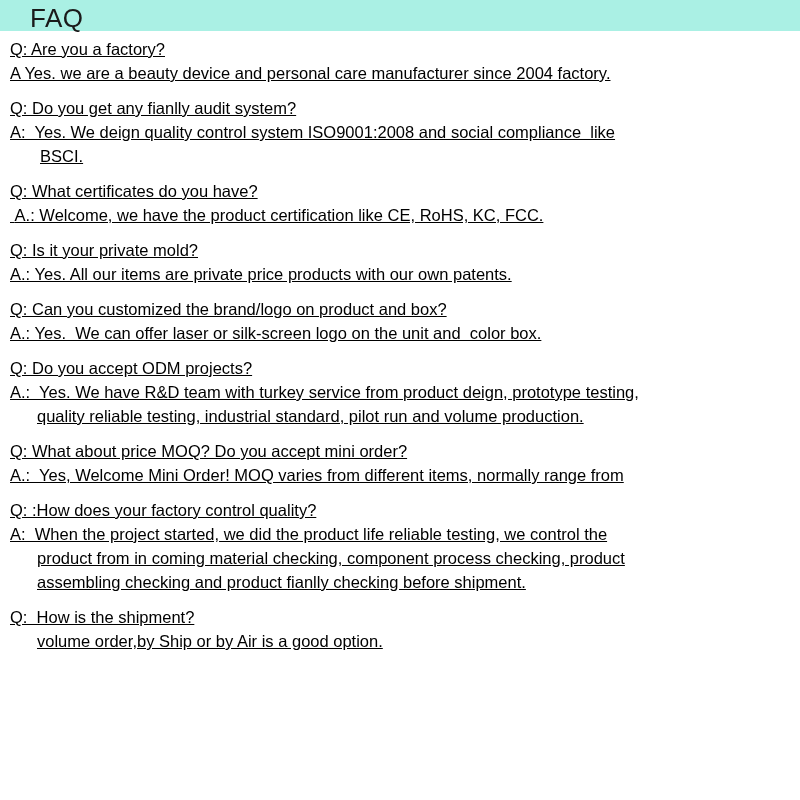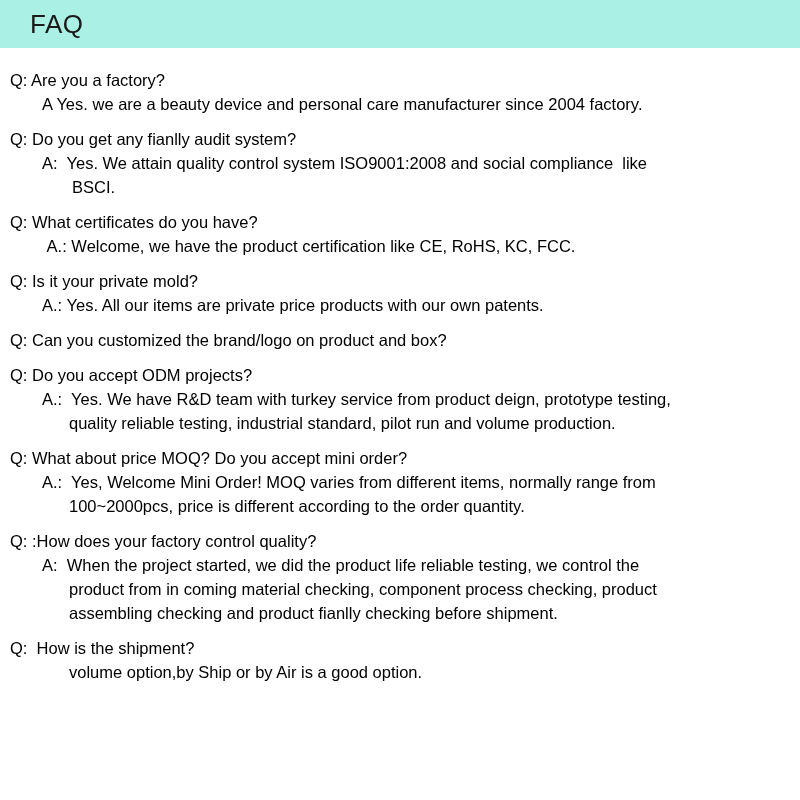--- a/index.html
+++ b/index.html
@@ -17,60 +17,60 @@
   .page {
     position: relative;
     width: 800px;
     height: 800px;
     background: #ffffff;
     box-sizing: border-box;
   }
 
   .faq-banner {
     width: 100%;
-    height: 48px;
+    height: 31px;
     background: #aaf0e4;
     display: flex;
-    align-items: center;
+    align-items: flex-end;
     box-sizing: border-box;
     padding-left: 30px;
   }
 
   .faq-banner-title {
     font-size: 26px;
     font-weight: 400;
     color: #1a1a1a;
     letter-spacing: 0.5px;
     line-height: 1;
   }
 
   .faq-body {
-    padding: 20px 8px 0 10px;
+    padding: 6px 8px 0 10px;
     box-sizing: border-box;
+    text-decoration: underline;
   }
 
   .qa-block {
     margin-bottom: 11px;
   }
 
   .qa-line {
     font-size: 16.5px;
     line-height: 24px;
     color: #000000;
     white-space: pre-wrap;
     word-wrap: break-word;
   }
 
   .qa-line.question {
     font-weight: 400;
   }
 
   .qa-line.answer {
     font-weight: 400;
-    margin-left: 32px;
   }
 
   .qa-line.cont {
     padding-left: 30px;
   }
 
   .qa-line.cont-sm {
     padding-left: 27px;
   }
 </style>
@@ -85,56 +85,56 @@
 
   <div class="faq-body">
 
     <div class="qa-block">
       <div class="qa-line question">Q: Are you a factory?</div>
       <div class="qa-line answer">A Yes. we are a beauty device and personal care manufacturer since 2004 factory.</div>
     </div>
 
     <div class="qa-block">
       <div class="qa-line question">Q: Do you get any fianlly audit system?</div>
-      <div class="qa-line answer">A:  Yes. We attain quality control system ISO9001:2008 and social compliance  like</div>
+      <div class="qa-line answer">A:  Yes. We deign quality control system ISO9001:2008 and social compliance  like</div>
       <div class="qa-line answer cont">BSCI.</div>
     </div>
 
     <div class="qa-block">
       <div class="qa-line question">Q: What certificates do you have?</div>
       <div class="qa-line answer"> A.: Welcome, we have the product certification like CE, RoHS, KC, FCC.</div>
     </div>
 
     <div class="qa-block">
       <div class="qa-line question">Q: Is it your private mold?</div>
       <div class="qa-line answer">A.: Yes. All our items are private price products with our own patents.</div>
     </div>
 
     <div class="qa-block">
       <div class="qa-line question">Q: Can you customized the brand/logo on product and box?</div>
+      <div class="qa-line answer">A.: Yes.  We can offer laser or silk-screen logo on the unit and  color box.</div>
     </div>
 
     <div class="qa-block">
       <div class="qa-line question">Q: Do you accept ODM projects?</div>
       <div class="qa-line answer">A.:  Yes. We have R&amp;D team with turkey service from product deign, prototype testing,</div>
       <div class="qa-line answer cont-sm">quality reliable testing, industrial standard, pilot run and volume production.</div>
     </div>
 
     <div class="qa-block">
       <div class="qa-line question">Q: What about price MOQ? Do you accept mini order?</div>
       <div class="qa-line answer">A.:  Yes, Welcome Mini Order! MOQ varies from different items, normally range from</div>
-      <div class="qa-line answer cont-sm">100~2000pcs, price is different according to the order quantity.</div>
     </div>
 
     <div class="qa-block">
       <div class="qa-line question">Q: :How does your factory control quality?</div>
       <div class="qa-line answer">A:  When the project started, we did the product life reliable testing, we control the</div>
       <div class="qa-line answer cont-sm">product from in coming material checking, component process checking, product</div>
       <div class="qa-line answer cont-sm">assembling checking and product fianlly checking before shipment.</div>
     </div>
 
     <div class="qa-block">
       <div class="qa-line question">Q:  How is the shipment?</div>
-      <div class="qa-line answer cont-sm">volume option,by Ship or by Air is a good option.</div>
+      <div class="qa-line answer cont-sm">volume order,by Ship or by Air is a good option.</div>
     </div>
 
   </div>
 </div>
 
 </body></html>

